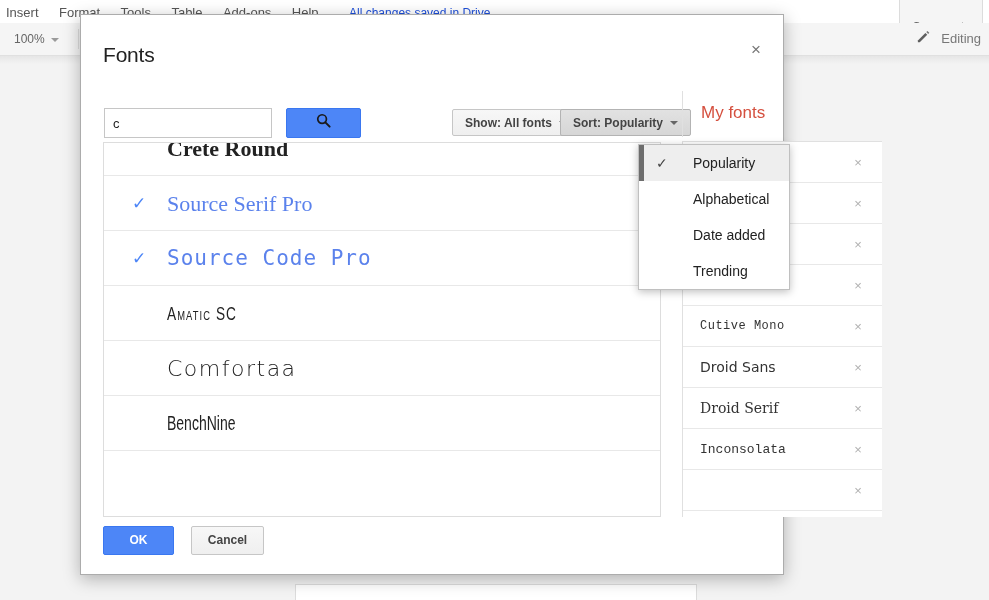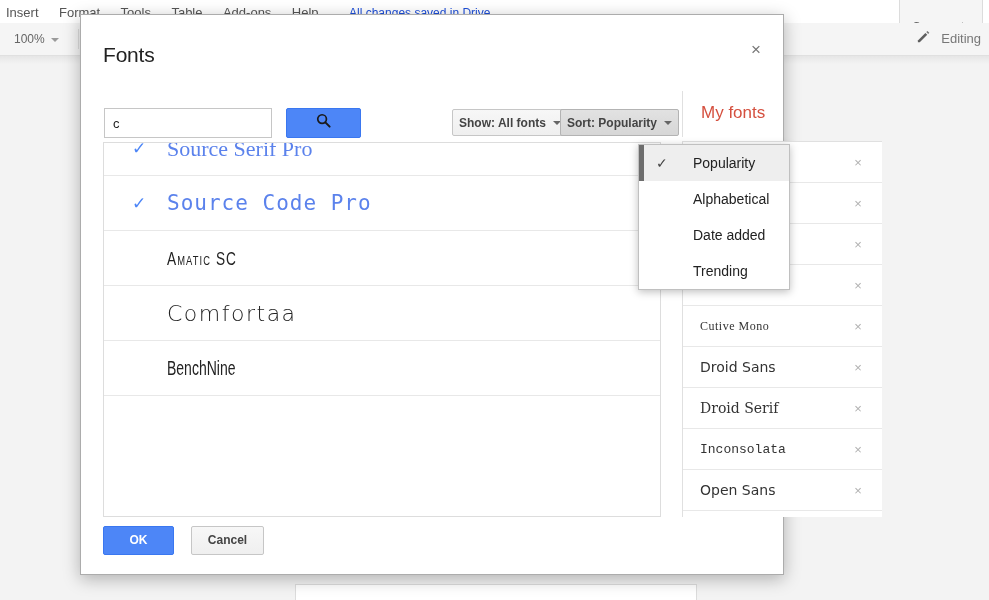--- a/index.html
+++ b/index.html
@@ -184,21 +184,21 @@
   #show-filter-button, #sort-filter-button {
     position: absolute;
     top: 94px;
     height: 27px;
     border: 1px solid #c6c6c6;
     border-radius: 2px;
     font-size: 12px;
     font-weight: bold;
     color: #444444;
     line-height: 26px;
-    padding: 0 6px;
+    padding: 0 12px;
     box-sizing: border-box;
     cursor: pointer;
     white-space: nowrap;
   }
   #show-filter-button {
     left: 371px;
     background: linear-gradient(to bottom, #f7f7f7, #efefef);
   }
   #sort-filter-button {
     left: 479px;
@@ -316,21 +316,21 @@
     line-height: 41px;
     text-align: center;
     font-size: 13px;
     color: #b0b0b0;
     cursor: pointer;
   }
   .m-calibri { font-family: "Liberation Sans", sans-serif; }
   .m-cambria { font-family: "Liberation Serif", serif; }
   .m-consolas { font-family: "DejaVu Sans Mono", monospace; font-size: 13px !important; }
   .m-cursiva { font-family: "Liberation Serif", serif; font-style: italic; font-size: 11px !important; }
-  .m-cutive { font-family: Liberation Serif, serif; font-size: 12px !important; letter-spacing: 0.5px; }
+  .m-cutive { font-family: Liberation Mono, monospace; font-size: 12px !important; letter-spacing: 0.5px; }
   .m-droidsans { font-family: "DejaVu Sans", sans-serif; }
   .m-droidserif { font-family: "DejaVu Serif", serif; }
   .m-inconsolata { font-family: "Liberation Mono", monospace; font-size: 13px !important; }
   .m-opensans { font-family: "DejaVu Sans", sans-serif; }
 
   
   #ok-button {
     position: absolute;
     left: 22px; top: 511px;
     width: 71px; height: 29px;
@@ -458,20 +458,24 @@
   <div id="show-filter-button">
     <span>Show: All fonts</span><span class="btn-caret"></span>
   </div>
 
   <div id="sort-filter-button">
     <span>Sort: Popularity</span><span class="btn-caret"></span>
   </div>
 
   <div id="font-list">
     <div id="font-list-inner">
+        <div class="font-row">
+          <span class="check"></span>
+          <span class="fname f-crete">Crete Round</span>
+        </div>
         <div class="font-row selected">
           <span class="check">✓</span>
           <span class="fname f-sserif">Source Serif Pro</span>
         </div>
         <div class="font-row selected">
           <span class="check">✓</span>
           <span class="fname f-scode">Source Code Pro</span>
         </div>
         <div class="font-row">
           <span class="check"></span>
@@ -517,21 +521,20 @@
       </div>
       <div class="myfont-row">
         <span class="mfname m-droidserif">Droid Serif</span>
         <span class="mfremove">×</span>
       </div>
       <div class="myfont-row">
         <span class="mfname m-inconsolata">Inconsolata</span>
         <span class="mfremove">×</span>
       </div>
       <div class="myfont-row">
-        <span class="mfname m-opensans">Open Sans</span>
         <span class="mfremove">×</span>
       </div>
     </div>
 
   <div id="ok-button">OK</div>
   <div id="cancel-button">Cancel</div>
 
   <div id="sort-menu">
       <div class="sort-item active"><span class="tick">✓</span><span>Popularity</span></div>
       <div class="sort-item"><span class="tick"></span><span>Alphabetical</span></div>

